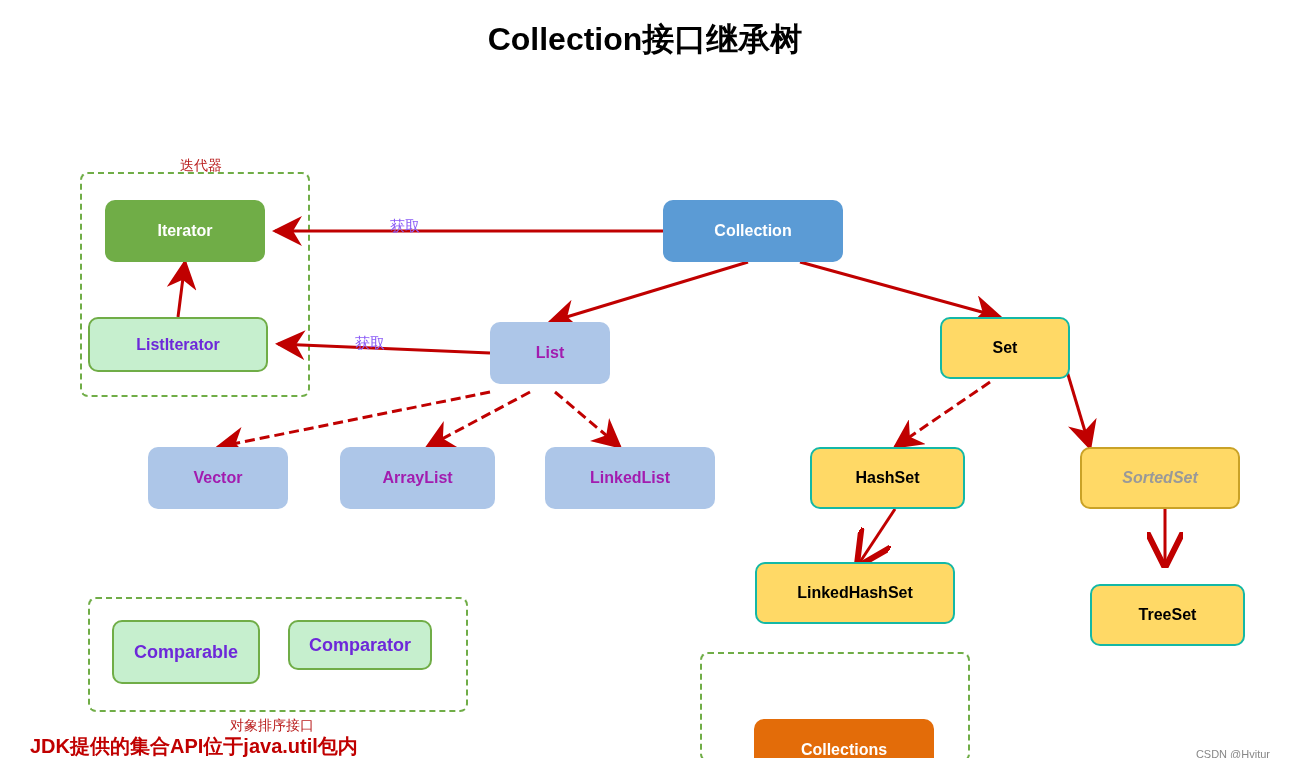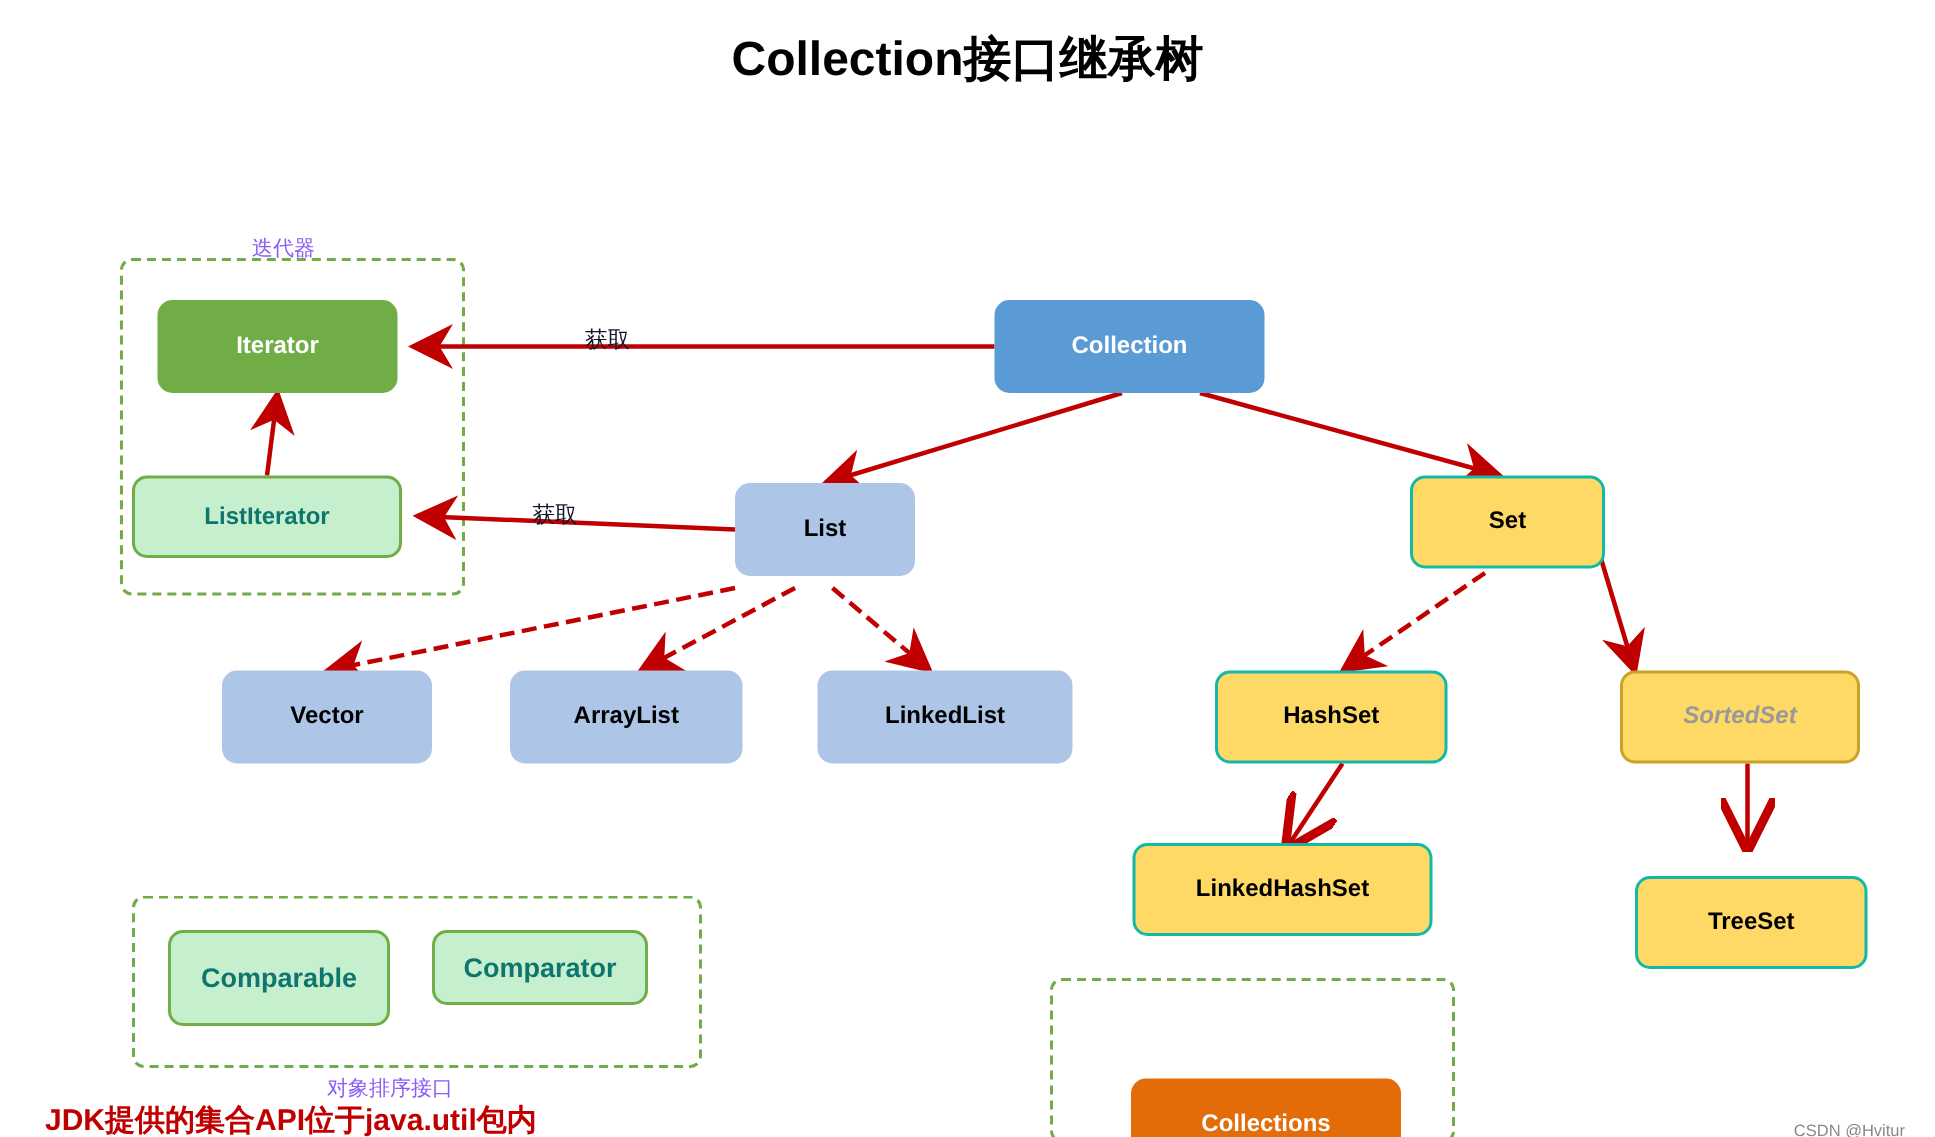--- a/index.html
+++ b/index.html
@@ -34,36 +34,36 @@
       font-weight: bold;
       text-align: center;
     }
     .node-blue {
       background: #5b9bd5;
       color: #fff;
       border: none;
     }
     .node-blue-light {
       background: #adc6e8;
-      color: #000000;
+      color: #a21caf;
       border: none;
     }
     .node-yellow {
       background: #ffd966;
       color: #000;
       border: 2px solid #14b8a6;
     }
     .node-green {
       background: #70ad47;
       color: #fff;
       border: none;
     }
     .node-green-outline {
       background: #c6efce;
-      color: #0f766e;
+      color: #6d28d9;
       border: 2px solid #70ad47;
     }
     .node-orange {
       background: #e36c09;
       color: #fff;
       border: none;
     }
     .node-yellow-light {
       background: #ffd966;
       color: #999;
@@ -72,21 +72,22 @@
     }
     
     .dashed-box {
       position: absolute;
       border: 2px dashed #70ad47;
       border-radius: 8px;
     }
     .dashed-box-label {
       position: absolute;
       font-size: 14px;
-      color: #8b5cf6;
+      color: #b91c1c;
+      margin-left: 12px;
     }
     
     .arrows-svg {
       position: absolute;
       top: 0; left: 0;
       width: 1290px;
       height: 700px;
       pointer-events: none;
     }
     .footer-text {
@@ -100,21 +101,21 @@
     .watermark {
       position: absolute;
       bottom: 12px;
       right: 20px;
       font-size: 11px;
       color: #888;
     }
     .label-text {
       position: absolute;
       font-size: 15px;
-      color: #0f172a;
+      color: #8b5cf6;
     }
   </style>
 </head>
 <body>
 
 <div class="page-title">Collection接口继承树</div>
 
 <div class="diagram-area">
 
   <div class="dashed-box" style="left:80px; top:100px; width:230px; height:225px;"></div>

